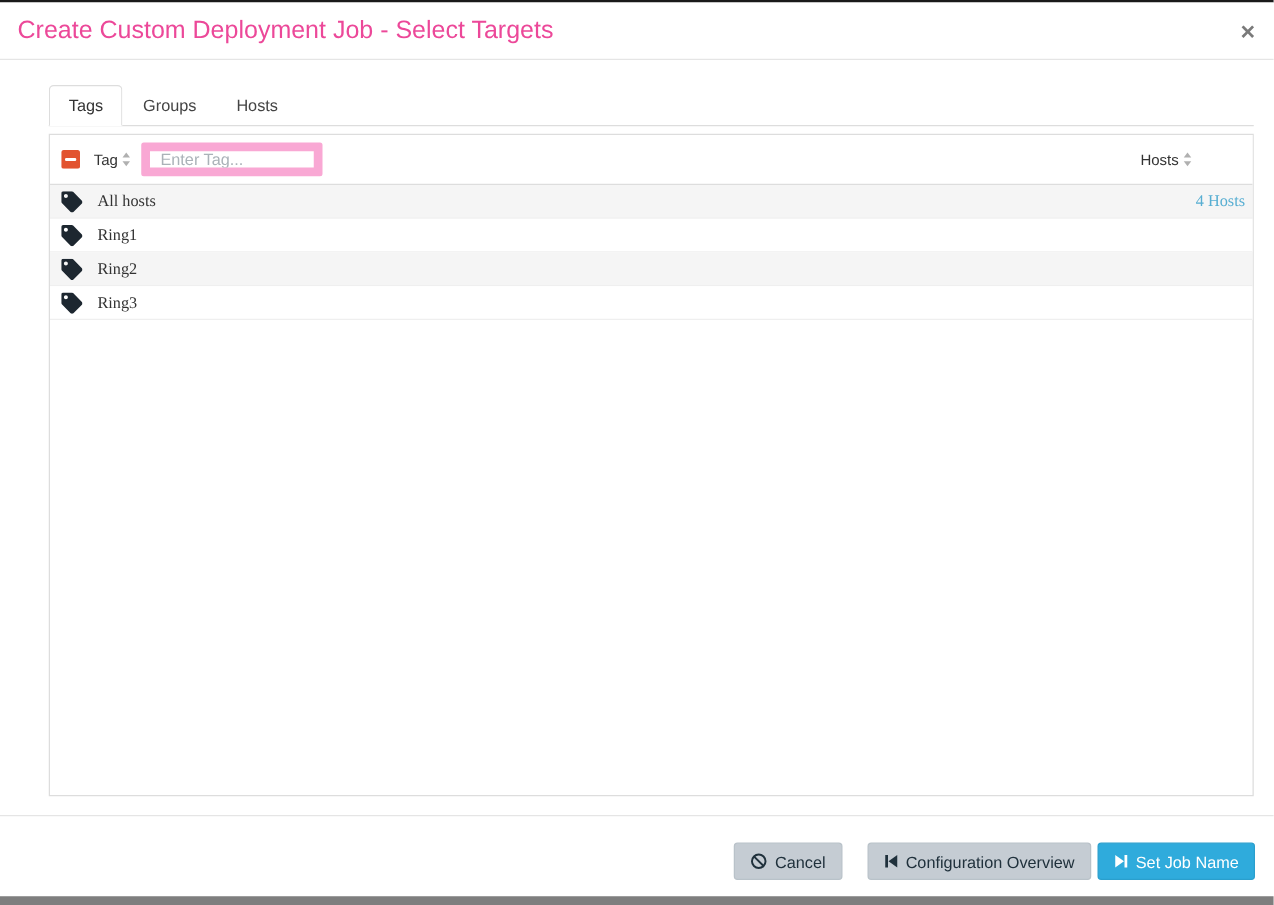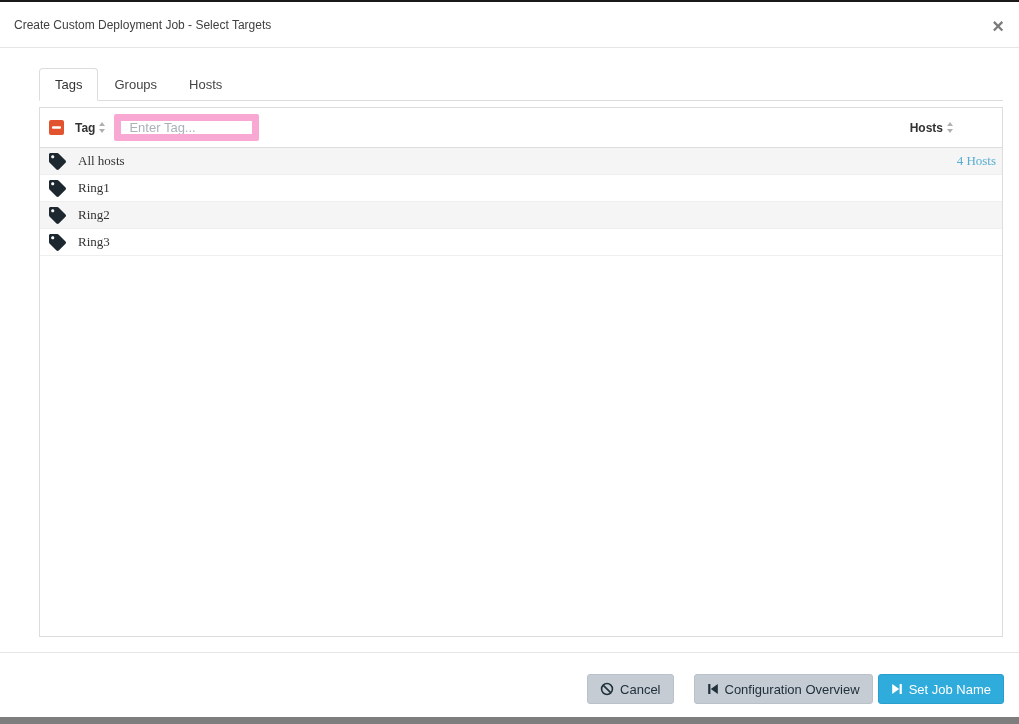--- a/index.html
+++ b/index.html
@@ -9,34 +9,34 @@
     font-family:"Liberation Sans", sans-serif;
     background:#fff; overflow:hidden;
   }
   .top-edge { height:2px; background:#1a1a1a; }
   .bottom-edge { height:7px; background:#7e7e7e; }
 
   .modal { height:715px; display:flex; flex-direction:column; background:#fff; }
 
   
   .modal-header { position:relative; height:49px; border-bottom:1px solid #e5e5e5; padding:0 14px; display:flex; align-items:center; }
-  .modal-title { font-size:12px; color:#404040; font-weight:400; margin:0; }
+  .modal-title { font-size:20px; color:#ec4899; font-weight:400; margin:0; }
   .close-btn { position:absolute; right:13px; top:12px; border:none; background:none; font-size:20px; line-height:1; color:#7a7a7a; font-weight:700; cursor:pointer; padding:2px; }
 
   
   .modal-body { flex:1; padding:20px 16px 0 14px;margin-left:25px; }
 
   .tabs { display:flex; list-style:none; margin:0; padding:0; border-bottom:1px solid #ddd; }
   .tab { padding:8px 15px; font-size:13px; color:#444; cursor:pointer; margin-bottom:-1px; border:1px solid transparent; border-radius:4px 4px 0 0; }
   .tab.active { background:#fff; border-color:#ddd #ddd #fff #ddd; color:#333; }
 
   .table-box { margin-top:6px; border:1px solid #ddd; height:530px; display:flex; flex-direction:column; background:#fff; }
   .thead { display:flex; align-items:center; height:40px; padding:0 8px 0 9px; border-bottom:1px solid #ddd; background:#fff; }
   .minus-checkbox { width:15px; height:15px; display:inline-flex; cursor:pointer; margin-right:11px; }
-  .col-label { font-size:12px; font-weight:700; color:#333; display:inline-flex; align-items:center; gap:3px; cursor:pointer; }
+  .col-label { font-size:12px; font-weight:400; color:#333; display:inline-flex; align-items:center; gap:3px; cursor:pointer; }
   .sort-icon { display:inline-block; }
   .tag-filter { margin-left:8px; width:145px; height:27px; border:7px solid #f9a8d4; border-radius:2px; padding:0 8px; font-size:13px; color:#555; font-family:Liberation Sans, sans-serif; }
   .tag-filter::placeholder { color:#aab2b8; }
   .hosts-header { margin-left:auto; margin-right:40px; }
 
   .row { display:flex; align-items:center; height:27px; padding:0 6px 0 9px; background:#fff; border-bottom:1px solid #efefef; cursor:pointer;font-family:Liberation Serif, serif; }
   .row.striped { background:#f5f5f5; }
   .row.selected { background:#c9e6f3; border-bottom-color:#c9e6f3; }
   .tag-icon-wrap { width:17px; height:17px; margin-right:12px; display:inline-flex; }
   .row-label { font-size:13px; color:#333; }

